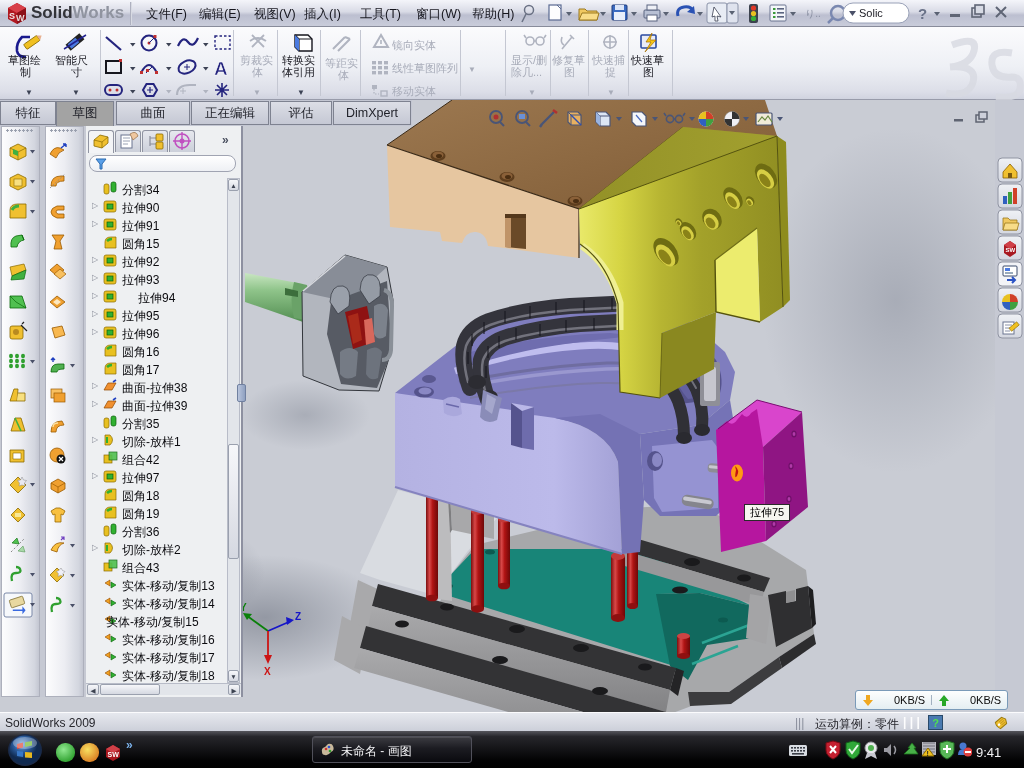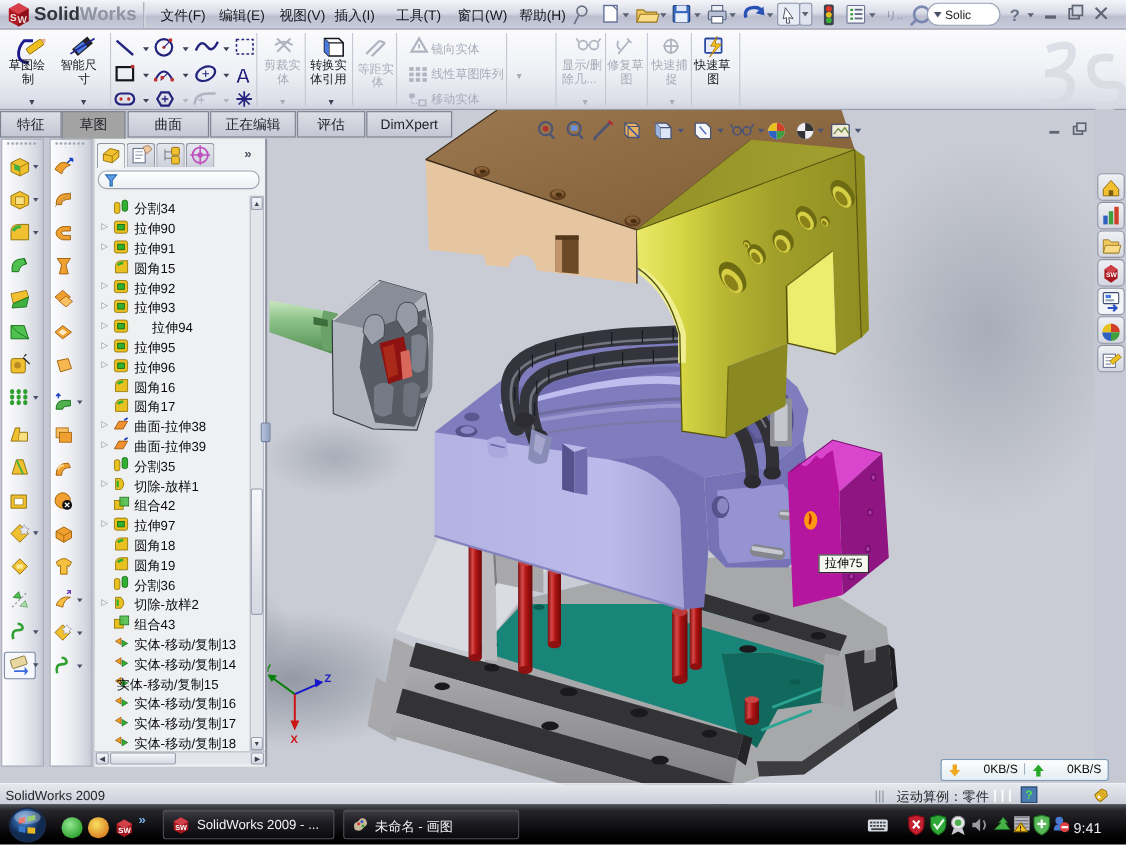--- a/index.html
+++ b/index.html
@@ -1051,28 +1051,20 @@
 <ellipse cx="19" cy="10" rx="12" ry="6" fill="rgba(255,255,255,0.30)"></ellipse>
 </svg>
 <div class="abs" style="left:56px;top:743px;width:19px;height:19px;border-radius:9px;background:radial-gradient(circle at 40% 35%,#90e890,#108a10);"></div>
 <div class="abs" style="left:80px;top:743px;width:19px;height:19px;border-radius:9px;background:radial-gradient(circle at 40% 35%,#f8e060,#d06010);"></div>
 <svg class="abs" style="left:104px;top:744px;" width="18" height="18" viewBox="0 0 18 18">
 <polygon points="2,5 9,1 16,5 16,13 9,17 2,13" fill="#a81820"></polygon>
 <polygon points="2,5 9,1 16,5 9,9" fill="#d04048"></polygon>
 <text x="3.5" y="13" font-size="7" font-weight="bold" fill="#fff">SW</text>
 </svg>
 <div class="abs" style="left:126px;top:738px;font-size:12px;color:#7ab0e8;font-weight:bold;">»</div>
-<div class="taskbtn" style="left:148px;top:736px;width:156px;">
-<svg style="position:absolute;left:7px;top:5px;" width="17" height="17" viewBox="0 0 18 18">
-        <polygon points="2,5 9,1 16,5 16,13 9,17 2,13" fill="#a81820"></polygon>
-        <polygon points="2,5 9,1 16,5 9,9" fill="#d04048"></polygon>
-        <text x="3.5" y="13" font-size="7" font-weight="bold" fill="#fff">SW</text>
-      </svg>
-<span style="position:absolute;left:30px;top:6px;">SolidWorks 2009 - ...</span>
-</div>
 <div class="taskbtn" style="left:312px;top:736px;width:160px;">
 <svg style="position:absolute;left:7px;top:5px;" width="16" height="16" viewBox="0 0 16 16">
         <path d="M2,10 Q1,6 5,5 L8,2 Q12,1 13,4 Q15,8 11,10 Q8,14 5,13 Q2,13 2,10Z" fill="#c8b89a"></path>
         <circle cx="6" cy="7" r="1.3" fill="#d03030"></circle>
         <circle cx="9" cy="5" r="1.3" fill="#3050d0"></circle>
         <circle cx="10" cy="9" r="1.3" fill="#30a030"></circle>
       </svg>
 <span style="position:absolute;left:28px;top:6px;">未命名 - 画图</span>
 </div>
 <svg class="abs" style="left:788px;top:742px;" width="20" height="16" viewBox="0 0 20 16">

